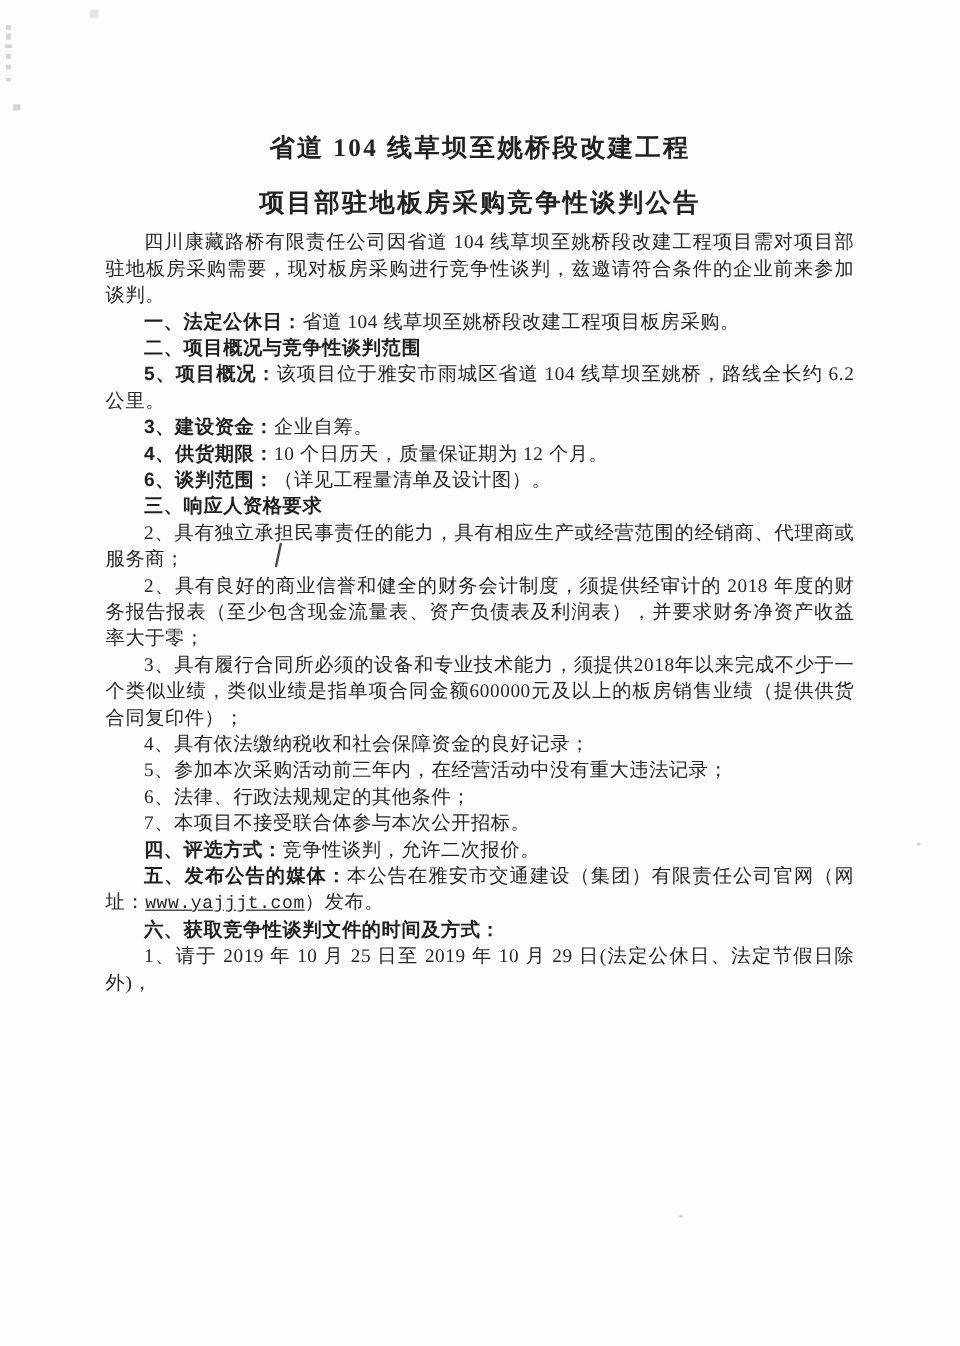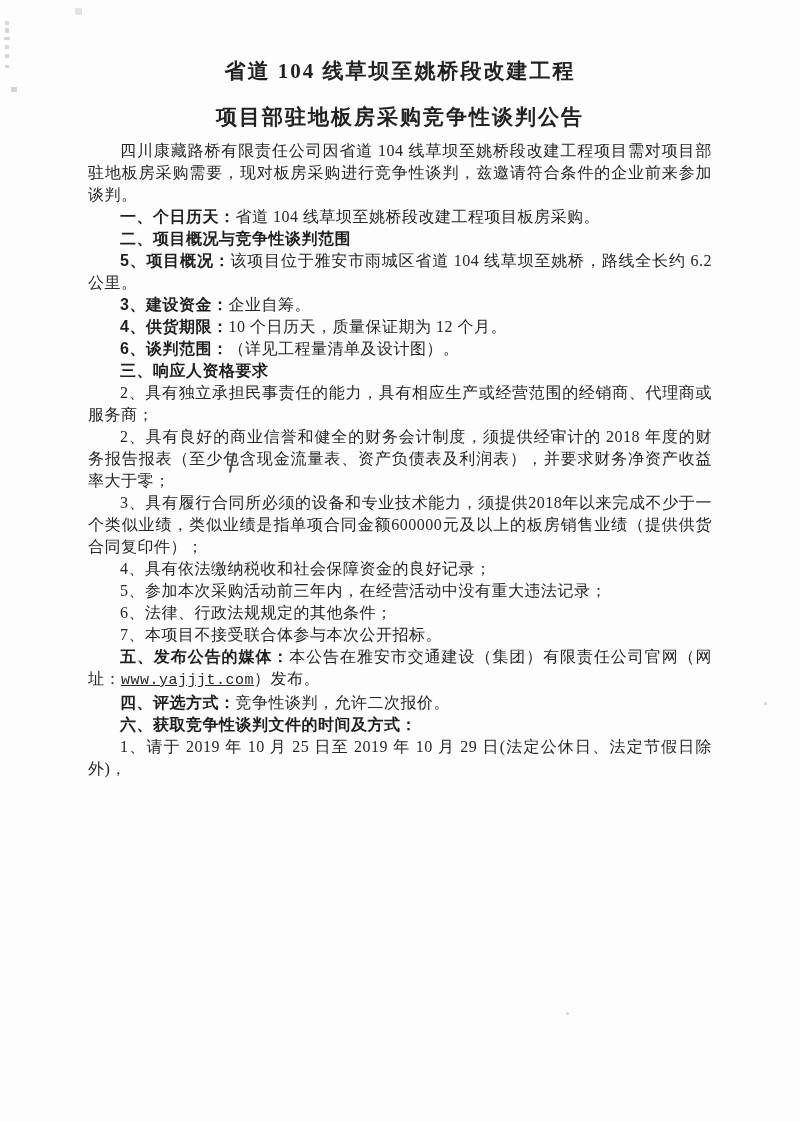--- a/index.html
+++ b/index.html
@@ -8,21 +8,21 @@
     background: #fdfdfd;
     position: relative;
     font-family: "Liberation Serif", serif;
     color: #262626;
     overflow: hidden;
   }
   .page {
     position: absolute;
     top: 0; left: 0;
     width: 800px; height: 1122px;
-    padding: 56px 88px 0 88px;
+    padding: 108px 88px 0 88px;
     box-sizing: border-box;
   }
   .doc-title {
     font-family: "Liberation Serif", serif;
     font-weight: 700;
     font-size: 21px;
     line-height: 30px;
     text-align: center;
     letter-spacing: 2px;
     margin: 0;
@@ -75,21 +75,21 @@
 </head>
 <body>
 
 <div class="page">
 
   <h1 class="doc-title first">省道 104 线草坝至姚桥段改建工程</h1>
   <h1 class="doc-title second">项目部驻地板房采购竞争性谈判公告</h1>
 
   <p class="para">四川康藏路桥有限责任公司因省道 104 线草坝至姚桥段改建工程项目需对项目部驻地板房采购需要，现对板房采购进行竞争性谈判，兹邀请符合条件的企业前来参加谈判。</p>
 
-  <p class="para"><b class="lbl">一、个日历天：</b><span>省道 104 线草坝至姚桥段改建工程项目板房采购。</span></p>
+  <p class="para"><b class="lbl">一、法定公休日：</b><span>省道 104 线草坝至姚桥段改建工程项目板房采购。</span></p>
 
   <p class="para"><b class="lbl">二、项目概况与竞争性谈判范围</b></p>
 
   <p class="para"><b class="lbl">5、项目概况：</b><span>该项目位于雅安市雨城区省道 104 线草坝至姚桥，路线全长约 6.2 公里。</span></p>
 
 
   <p class="para"><b class="lbl">3、建设资金：</b><span>企业自筹。</span></p>
 
   <p class="para"><b class="lbl">4、供货期限：</b><span>10 个日历天，质量保证期为 12 个月。</span></p>
 
@@ -98,23 +98,23 @@
   <p class="para"><b class="lbl">三、响应人资格要求</b></p>
 
   <p class="para">2、具有独立承担民事责任的能力，具有相应生产或经营范围的经销商、代理商或服务商；</p>
   <p class="para">2、具有良好的商业信誉和健全的财务会计制度，须提供经审计的 2018 年度的财务报告报表（至少包含现金流量表、资产负债表及利润表），并要求财务净资产收益率大于零；</p>
   <p class="para">3、具有履行合同所必须的设备和专业技术能力，须提供2018年以来完成不少于一个类似业绩，类似业绩是指单项合同金额600000元及以上的板房销售业绩（提供供货合同复印件）；</p>
   <p class="para">4、具有依法缴纳税收和社会保障资金的良好记录；</p>
   <p class="para">5、参加本次采购活动前三年内，在经营活动中没有重大违法记录；</p>
   <p class="para">6、法律、行政法规规定的其他条件；</p>
   <p class="para">7、本项目不接受联合体参与本次公开招标。</p>
 
+  <p class="para"><b class="lbl">四、评选方式：</b><span>竞争性谈判，允许二次报价。</span></p>
+
   <p class="para"><b class="lbl">五、发布公告的媒体：</b><span>本公告在雅安市交通建设（集团）有限责任公司官网（网址：</span><span class="url">www.yajjjt.com</span><span>）发布。</span></p>
-
-  <p class="para"><b class="lbl">四、评选方式：</b><span>竞争性谈判，允许二次报价。</span></p>
 
   <p class="para"><b class="lbl">六、获取竞争性谈判文件的时间及方式：</b></p>
 
   <p class="para">1、请于 2019 年 10 月 25 日至 2019 年 10 月 29 日(法定公休日、法定节假日除外)，</p>
 
 </div>
 
 <div class="pen-slash"></div>
 
 <div class="speck s1"></div>

